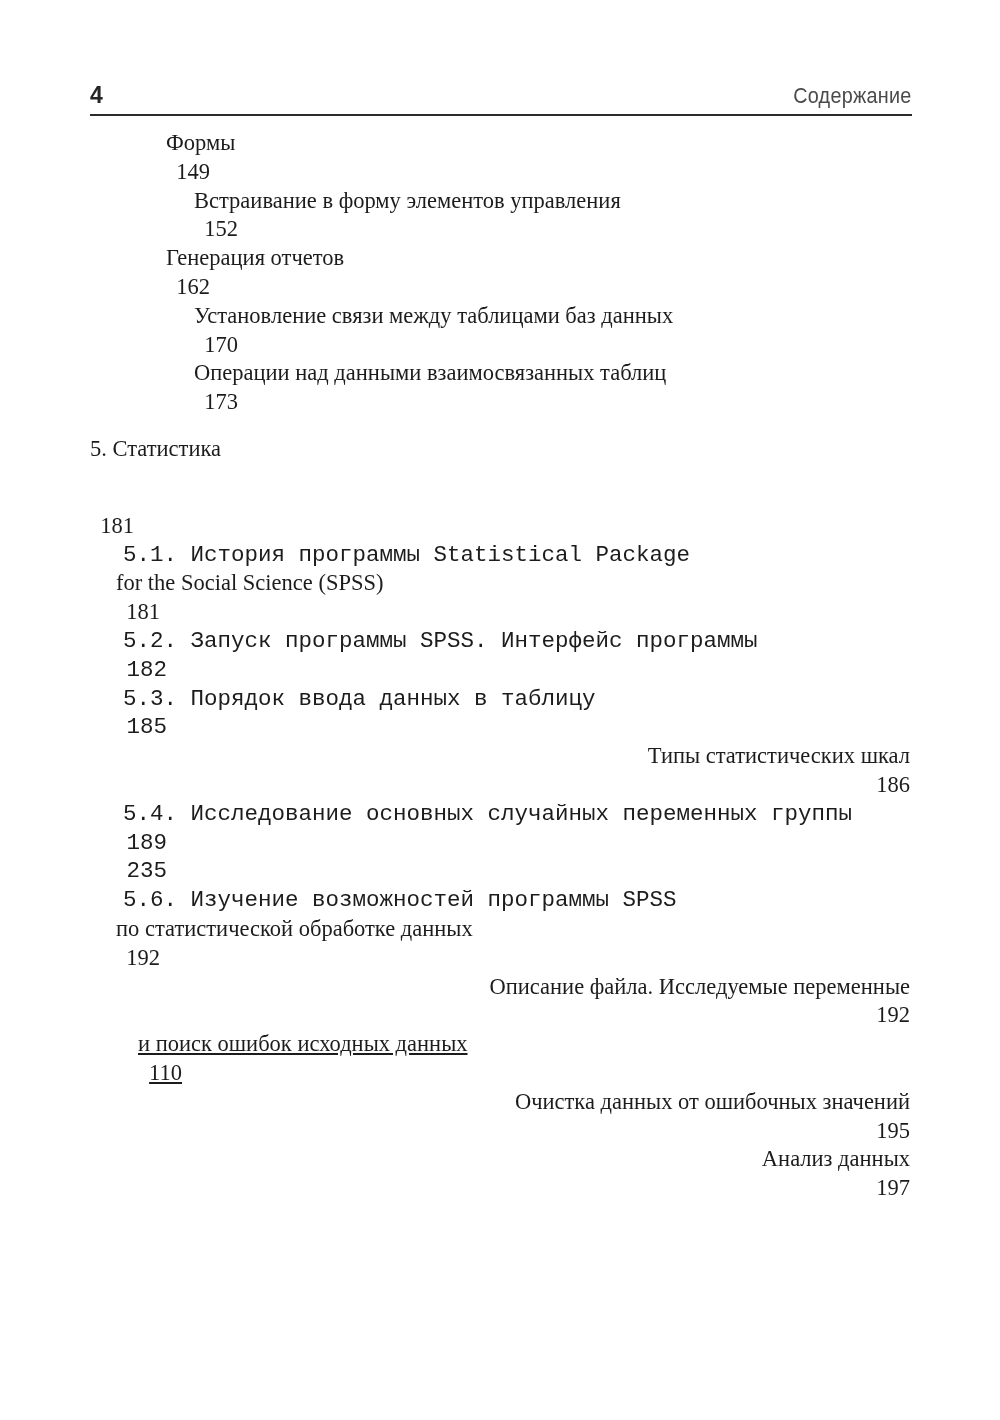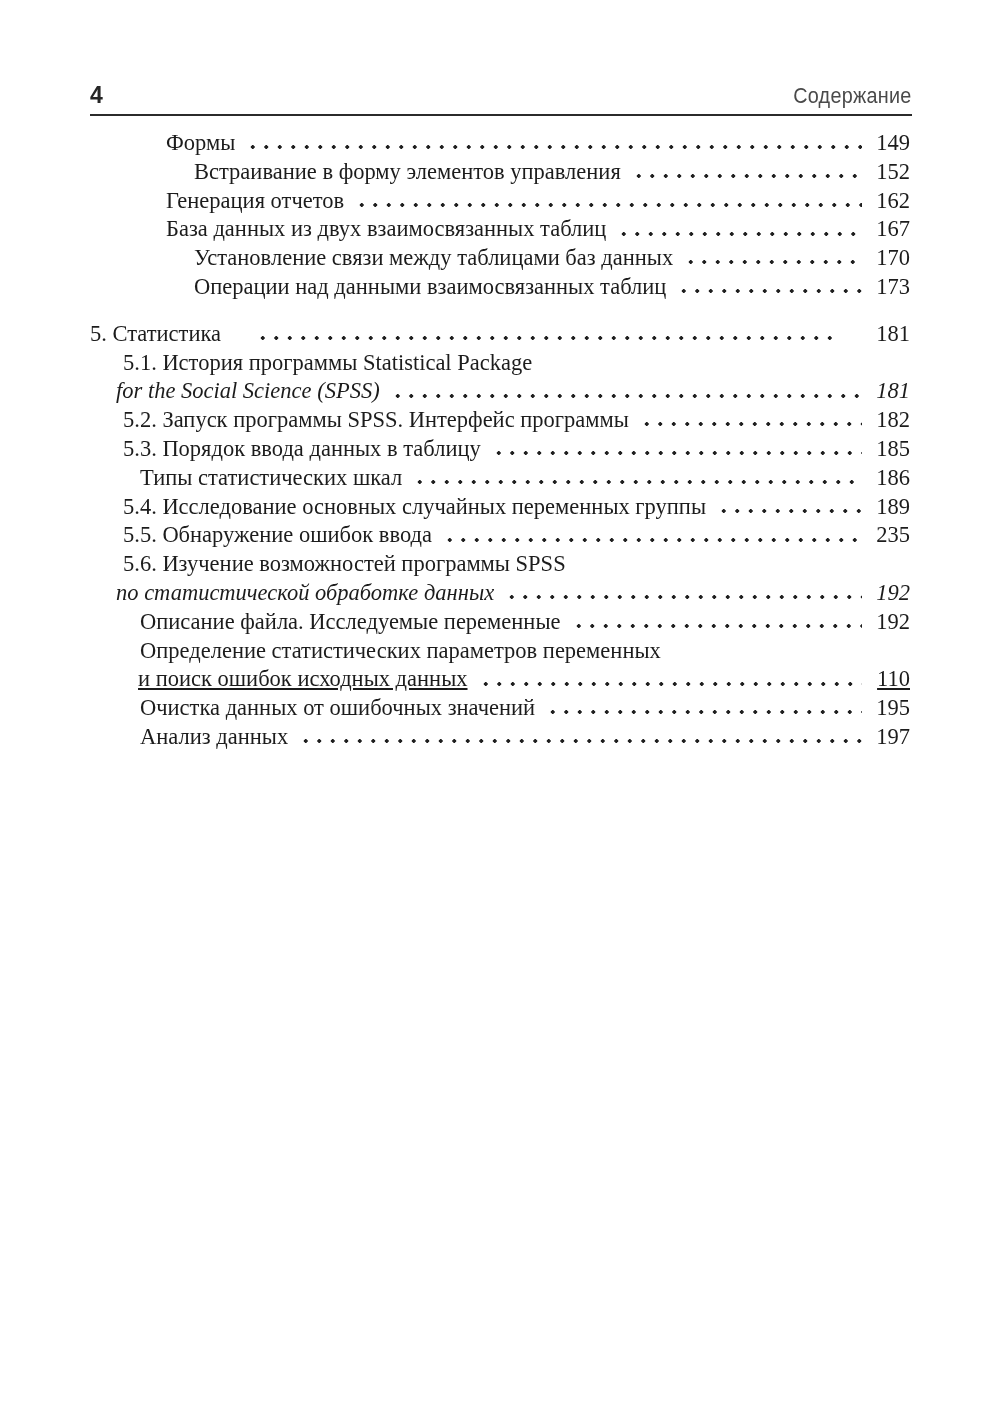--- a/index.html
+++ b/index.html
@@ -43,20 +43,21 @@
     height: 0;
   }
   .toc {
     margin: 13px 90px 0 90px;
     font-size: 22.5px;
   }
   .row {
     display: flex;
     align-items: baseline;
     line-height: 28.8px;
+    flex-direction: column;
   }
   .row .label { white-space: pre; }
   .leader {
     flex: 1 1 auto;
     align-self: stretch;
     min-width: 18px;
     margin: 0 4px 0 7px;
     background-image: radial-gradient(circle, #1f1f1f 1.6px, rgba(0,0,0,0) 1.9px);
     background-size: 13.5px 13.5px;
     background-repeat: repeat-x;
@@ -64,22 +65,22 @@
   }
   .pnum {
     text-align: right;
     min-width: 44px;
     white-space: pre;
   }
   .gap-before { margin-top: 18px; }
   .lvl-chapter    { padding-left: 0; gap: 24px; }
   .lvl-s1         { padding-left: 76px; }
   .lvl-s2         { padding-left: 104px; }
-  .lvl-num        { padding-left: 33px; }
-  .lvl-num-cont   { padding-left: 26px; font-style: italic; }
+  .lvl-num        { padding-left: 33px; font-family: Liberation Mono, monospace; }
+  .lvl-num-cont   { padding-left: 26px; }
   .lvl-unnum      { padding-left: 50px; align-items: flex-end; }
   .lvl-unnum-cont { padding-left: 48px; text-decoration: underline; }
 </style>
 </head>
 <body>
 
 <div class="sheet">
 
   <div class="header">
     <span class="page-no">4</span>
@@ -96,25 +97,20 @@
   </div>
       <div class="row lvl-s2">
     <span class="label">Встраивание в форму элементов управления</span>
     <span class="leader"></span>
     <span class="pnum">152</span>
   </div>
       <div class="row lvl-s1">
     <span class="label">Генерация отчетов</span>
     <span class="leader"></span>
     <span class="pnum">162</span>
-  </div>
-      <div class="row lvl-s1">
-    <span class="label">База данных из двух взаимосвязанных таблиц</span>
-    <span class="leader"></span>
-    <span class="pnum">167</span>
   </div>
       <div class="row lvl-s2">
     <span class="label">Установление связи между таблицами баз данных</span>
     <span class="leader"></span>
     <span class="pnum">170</span>
   </div>
       <div class="row lvl-s2">
     <span class="label">Операции над данными взаимосвязанных таблиц</span>
     <span class="leader"></span>
     <span class="pnum">173</span>
@@ -147,41 +143,36 @@
     <span class="label">Типы статистических шкал</span>
     <span class="leader"></span>
     <span class="pnum">186</span>
   </div>
       <div class="row lvl-num">
     <span class="label">5.4. Исследование основных случайных переменных группы</span>
     <span class="leader"></span>
     <span class="pnum">189</span>
   </div>
       <div class="row lvl-num">
-    <span class="label">5.5. Обнаружение ошибок ввода</span>
     <span class="leader"></span>
     <span class="pnum">235</span>
   </div>
       <div class="row lvl-num">
     <span class="label">5.6. Изучение возможностей программы SPSS</span>
 
   </div>
       <div class="row lvl-num-cont">
     <span class="label">по статистической обработке данных</span>
     <span class="leader"></span>
     <span class="pnum">192</span>
   </div>
       <div class="row lvl-unnum">
     <span class="label">Описание файла. Исследуемые переменные</span>
     <span class="leader"></span>
     <span class="pnum">192</span>
-  </div>
-      <div class="row lvl-unnum">
-    <span class="label">Определение статистических параметров переменных</span>
-
   </div>
       <div class="row lvl-unnum-cont">
     <span class="label">и поиск ошибок исходных данных</span>
     <span class="leader"></span>
     <span class="pnum">110</span>
   </div>
       <div class="row lvl-unnum">
     <span class="label">Очистка данных от ошибочных значений</span>
     <span class="leader"></span>
     <span class="pnum">195</span>

